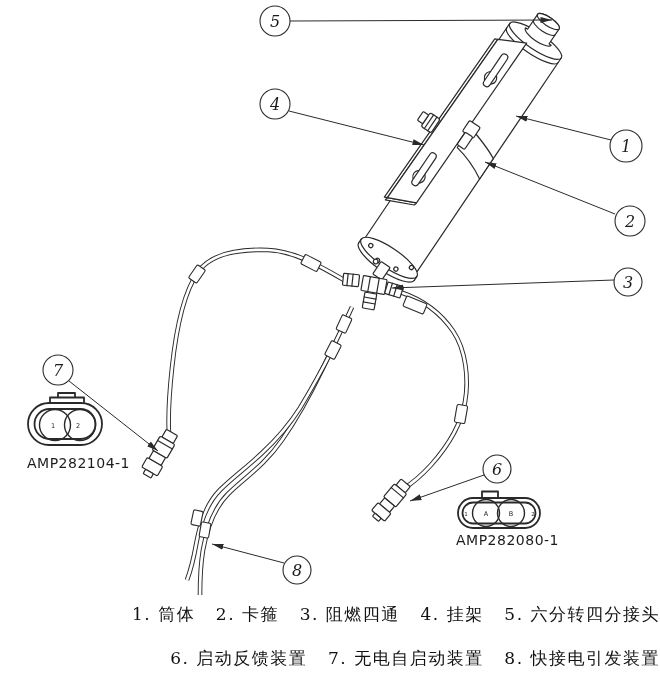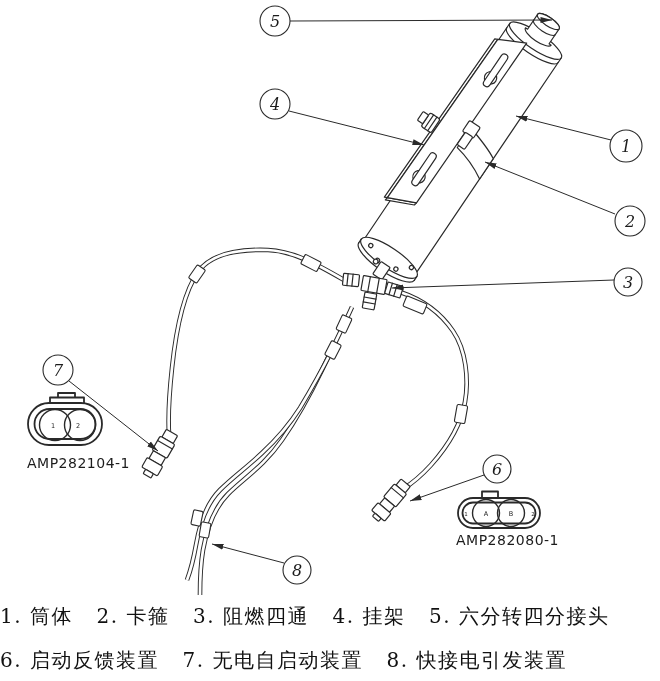--- a/index.html
+++ b/index.html
@@ -14,22 +14,22 @@
   .leader{stroke:#2a2a2a;stroke-width:1;fill:none;}
   .callout-circle{stroke:#2a2a2a;stroke-width:1.1;fill:#ffffff;}
   .callout-num{font-family:"DejaVu Serif","Liberation Serif",serif;font-style:italic;
                font-size:16px;fill:#1c1c1c;text-anchor:middle;}
   .conn{stroke:#2a2a2a;stroke-width:1.8;fill:#ffffff;stroke-linejoin:round;}
   .conn-thin{stroke:#2a2a2a;stroke-width:1.4;fill:none;}
   .amp-label{font-family:"DejaVu Sans","Liberation Sans",sans-serif;font-size:14px;
              fill:#1c1c1c;letter-spacing:0.5px;}
   .pin{font-family:"DejaVu Sans","Liberation Sans",sans-serif;font-size:6.5px;fill:#1c1c1c;text-anchor:middle;}
   .pin-sm{font-size:5.5px;}
-  .caption{position:absolute;left:0;width:100%;text-align:left;color:#111;
-           font-size:20px;letter-spacing:1.5px;white-space:pre;}
+  .caption{position:absolute;left:0;width:100%;text-align:right;color:#111;
+           font-size:17px;letter-spacing:1.5px;white-space:pre;}
   .caption-1{top:603px;}
   .caption-2{top:647px;}
 </style>
 </head>
 <body>
 
 <div class="page">
 
 <svg width="660" height="600" viewBox="0 0 660 600">
   <defs>

